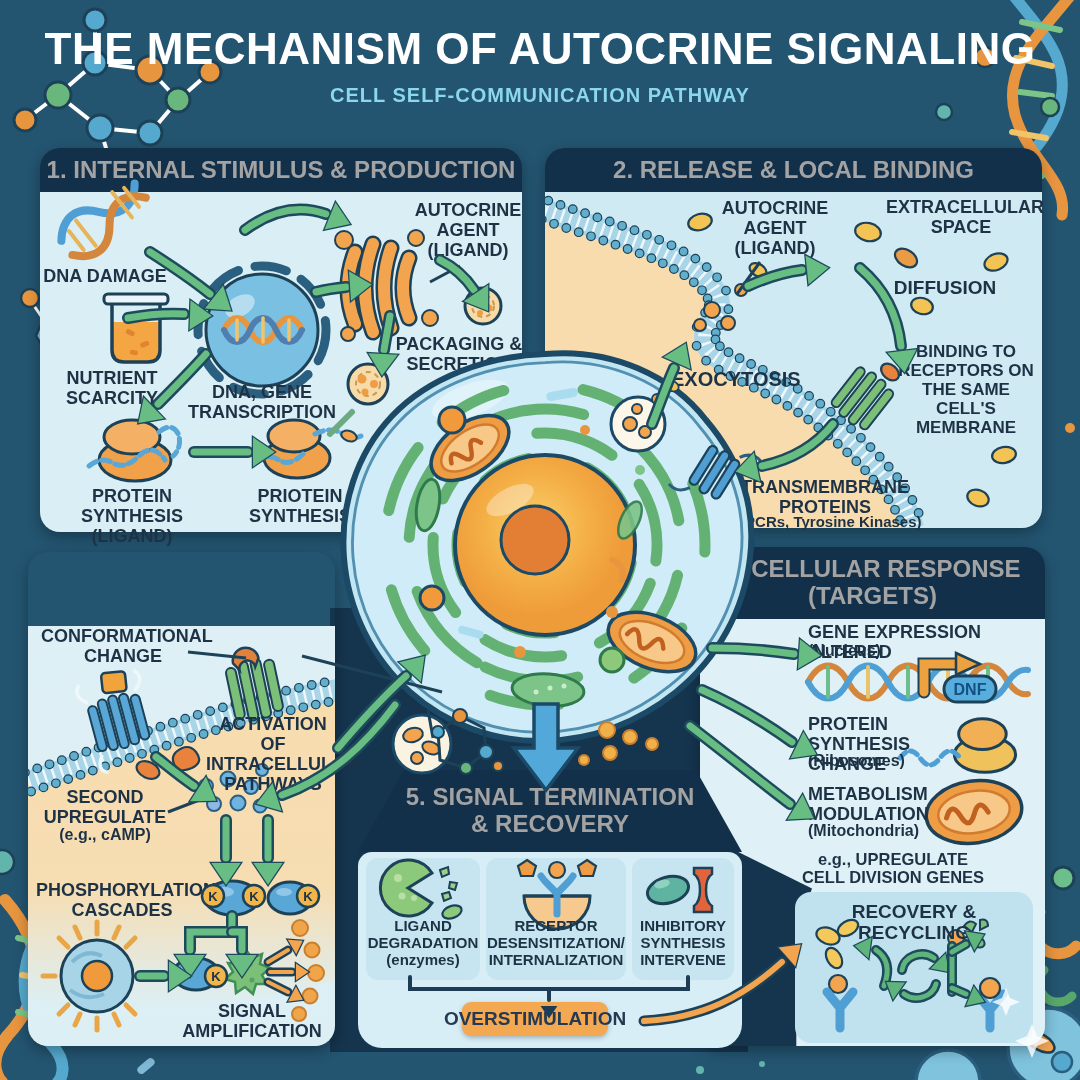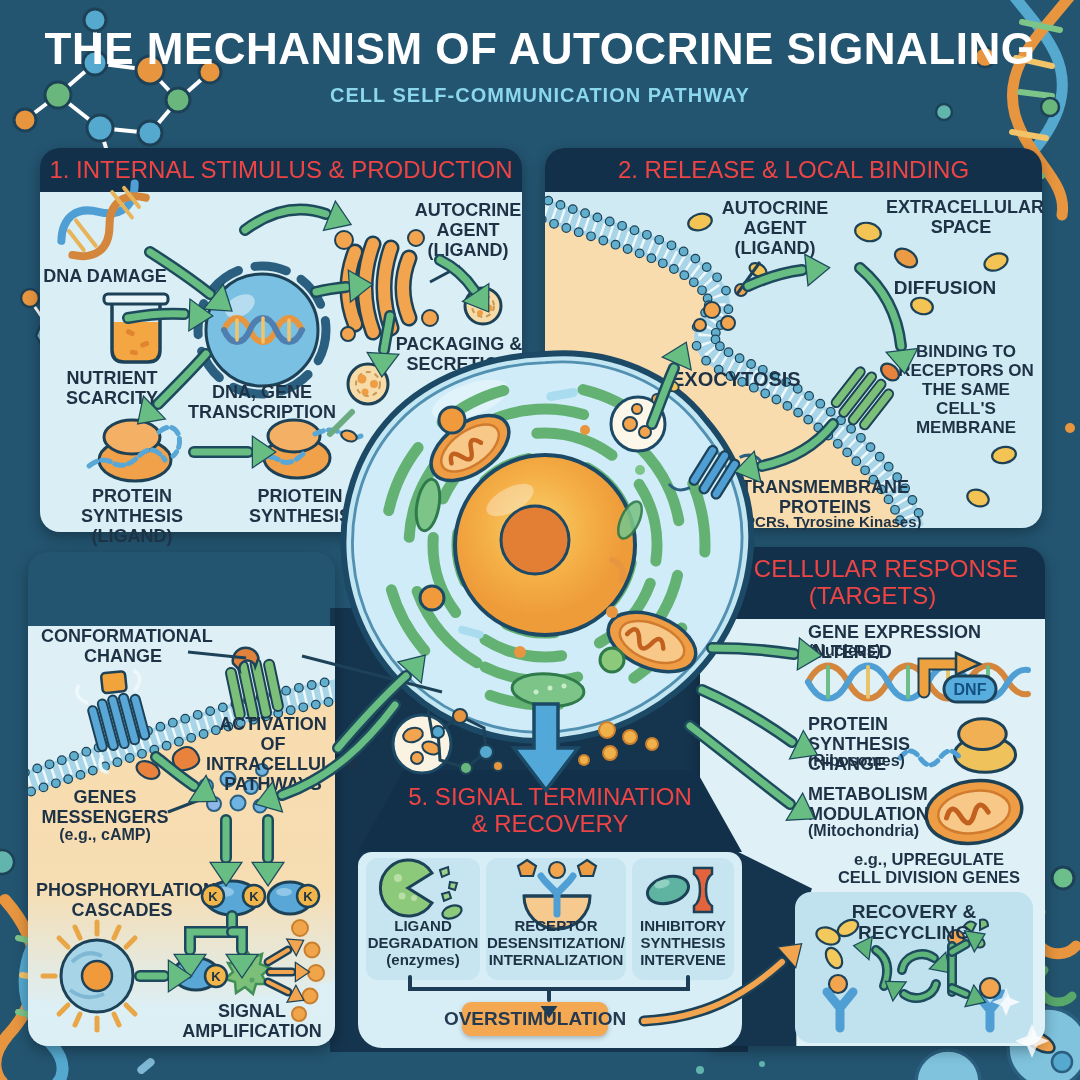--- a/index.html
+++ b/index.html
@@ -1,20 +1,20 @@
 <!DOCTYPE html>
 <html><head>
 <meta charset="utf-8">
 <style>
   html,body{margin:0;padding:0;background:#215067;}
   #stage{position:relative;width:1080px;height:1080px;margin:0 auto;overflow:hidden;
          background:#235470;font-family:"Liberation Sans",sans-serif;}
   svg.layer{position:absolute;left:0;top:0;width:1080px;height:1080px;pointer-events:none;}
   .panel{position:absolute;border-radius:20px;box-shadow:0 5px 14px rgba(0,0,0,.3);}
-  .phead{position:absolute;background:#13304a;color:#ef4444;font-weight:400;
+  .phead{position:absolute;background:#13304a;color:#a3a3a3;font-weight:700;
          display:flex;align-items:center;justify-content:center;text-align:center;
          border-radius:20px 20px 0 0;line-height:1.12;}
   .pbody{position:absolute;border-radius:0 0 20px 20px;}
   .lbl{position:absolute;color:#1e3246;font-weight:700;text-align:center;line-height:1.12;}
   .lbl.left{text-align:left;}
   .sub{font-weight:700;}
   .card{position:absolute;background:#c6e5f0;border-radius:12px;}
   .pill{position:absolute;background:#f4a851;border-radius:9px;display:flex;align-items:center;
         justify-content:center;color:#253a50;font-weight:700;box-shadow:0 2px 5px rgba(0,0,0,.25);}
   .darkshape{position:absolute;background:#15344e;}
@@ -578,32 +578,32 @@
     <div class="lbl" style="left:710px;top:198px;width:130px;font-size:18px;">AUTOCRINE AGENT (LIGAND)</div>
     <div class="lbl" style="left:886px;top:197px;width:150px;font-size:18px;">EXTRACELLULAR SPACE</div>
     <div class="lbl" style="left:880px;top:277px;width:130px;font-size:19px;">DIFFUSION</div>
     <div class="lbl" style="left:671px;top:368px;width:126px;font-size:20px;">EXOCYTOSIS</div>
     <div class="lbl" style="left:896px;top:342px;width:140px;font-size:17px;">BINDING TO RECEPTORS ON THE SAME CELL'S MEMBRANE</div>
     <div class="lbl" style="left:740px;top:477px;width:170px;font-size:18px;">TRANSMEMBRANE PROTEINS</div>
     <div class="lbl sub" style="left:722px;top:514px;width:206px;font-size:15px;">(GPCRs, Tyrosine Kinases)</div>
 
     <div class="lbl" style="left:41px;top:626px;width:164px;font-size:18px;">CONFORMATIONAL CHANGE</div>
     <div class="lbl" style="left:206px;top:714px;width:134px;font-size:18px;">ACTIVATION OF INTRACELLULAR PATHWAYS</div>
-    <div class="lbl" style="left:38px;top:787px;width:134px;font-size:18px;">GENES MESSENGERS</div>
+    <div class="lbl" style="left:38px;top:787px;width:134px;font-size:18px;">SECOND UPREGULATE</div>
     <div class="lbl sub" style="left:38px;top:826px;width:134px;font-size:16px;">(e.g., cAMP)</div>
     <div class="lbl" style="left:36px;top:880px;width:172px;font-size:18px;">PHOSPHORYLATION CASCADES</div>
     <div class="lbl" style="left:180px;top:1001px;width:144px;font-size:18px;">SIGNAL AMPLIFICATION</div>
 
     <div class="lbl left" style="left:808px;top:622px;width:232px;font-size:18px;">GENE EXPRESSION ALTERED</div>
     <div class="lbl left sub" style="left:808px;top:642px;width:150px;font-size:16px;">(Nucleus)</div>
     <div class="lbl left" style="left:808px;top:714px;width:170px;font-size:18px;">PROTEIN SYNTHESIS CHANGE</div>
     <div class="lbl left sub" style="left:808px;top:752px;width:150px;font-size:16px;">(Ribosomes)</div>
     <div class="lbl left" style="left:808px;top:784px;width:160px;font-size:18px;">METABOLISM MODULATION</div>
     <div class="lbl left sub" style="left:808px;top:822px;width:160px;font-size:16px;">(Mitochondria)</div>
-    <div class="lbl" style="left:798px;top:850px;width:190px;font-size:16.5px;margin-left:36px;">e.g., UPREGULATE CELL DIVISION GENES</div>
+    <div class="lbl" style="left:798px;top:850px;width:190px;font-size:16.5px;">e.g., UPREGULATE CELL DIVISION GENES</div>
     <div class="lbl" style="left:810px;top:901px;width:208px;font-size:19px;">RECOVERY &amp; RECYCLING</div>
 
     <div class="lbl" style="left:364px;top:918px;width:118px;font-size:15px;">LIGAND DEGRADATION</div>
     <div class="lbl sub" style="left:364px;top:952px;width:118px;font-size:15px;">(enzymes)</div>
     <div class="lbl" style="left:484px;top:918px;width:144px;font-size:15px;">RECEPTOR DESENSITIZATION/ INTERNALIZATION</div>
     <div class="lbl" style="left:630px;top:918px;width:106px;font-size:15px;">INHIBITORY SYNTHESIS INTERVENE</div>
   </div>
 
   <svg class="layer">
     <g>

